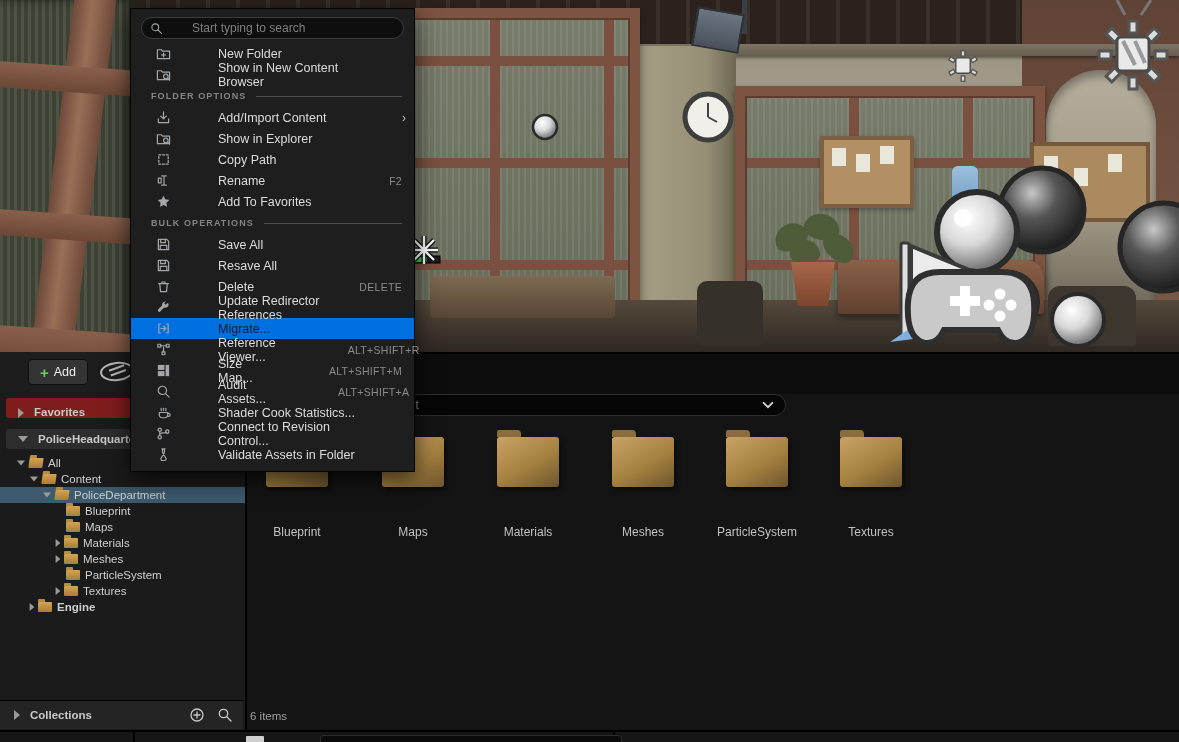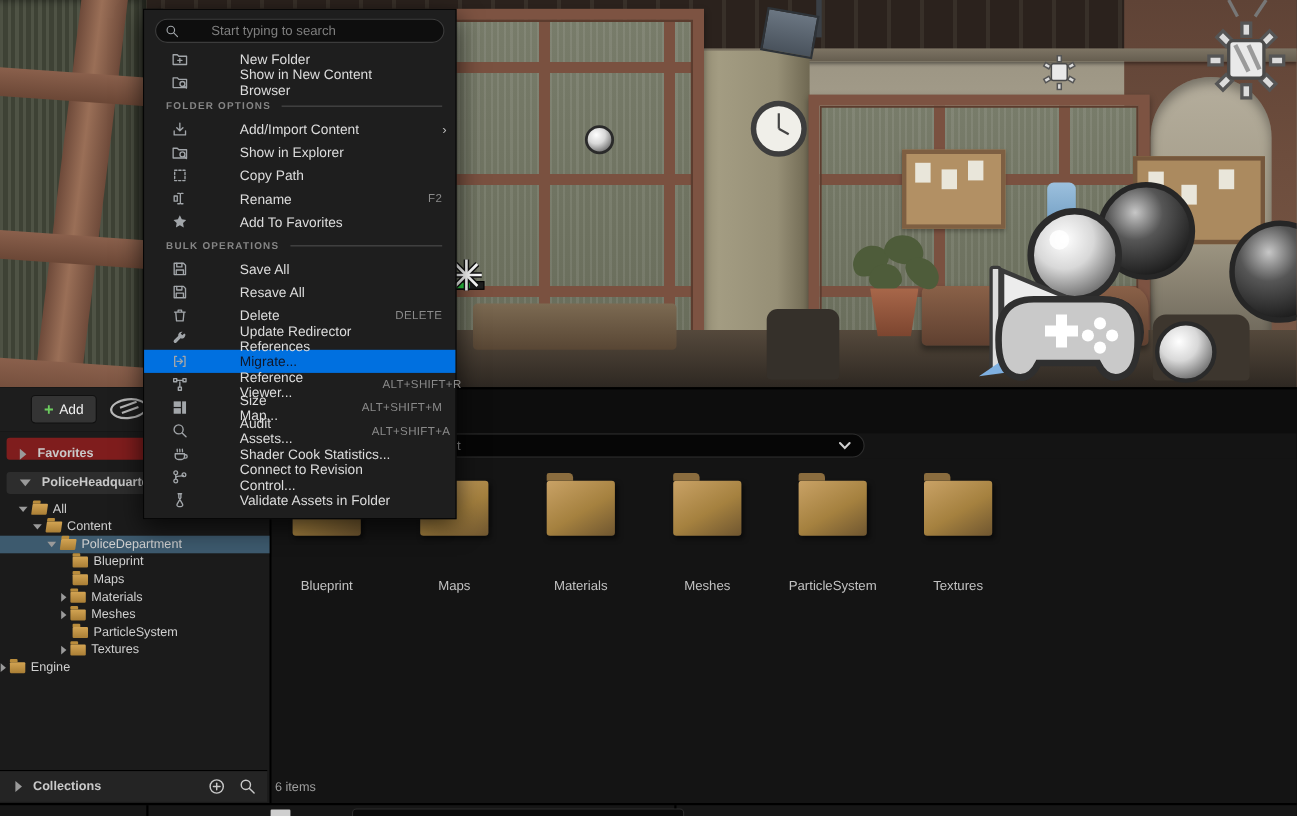--- a/index.html
+++ b/index.html
@@ -334,21 +334,21 @@
         <div class="tree-row" style="padding-left: 55px;">
           <span style="width:11px;display:inline-block;"></span>
           <span class="fold "></span>
           <span class="tlabel">ParticleSystem</span>
         </div>
         <div class="tree-row" style="padding-left: 55px;">
           <span class="tri right"></span>
           <span class="fold "></span>
           <span class="tlabel">Textures</span>
         </div>
-        <div class="tree-row" style="">
+        <div class="tree-row" style="padding-left: 29px; font-weight: bold;">
           <span class="tri right"></span>
           <span class="fold "></span>
           <span class="tlabel">Engine</span>
         </div>
       </div>
     <div id="collections-row" class="abs">
       <span class="tri right" style="margin:0 10px 0 14px;"></span>
       <span style="flex:1;">Collections</span>
       <svg class="ic" viewBox="0 0 16 16" style="margin-right:12px;stroke:#c9c9c9;">
         <circle cx="8" cy="8" r="6"></circle>

